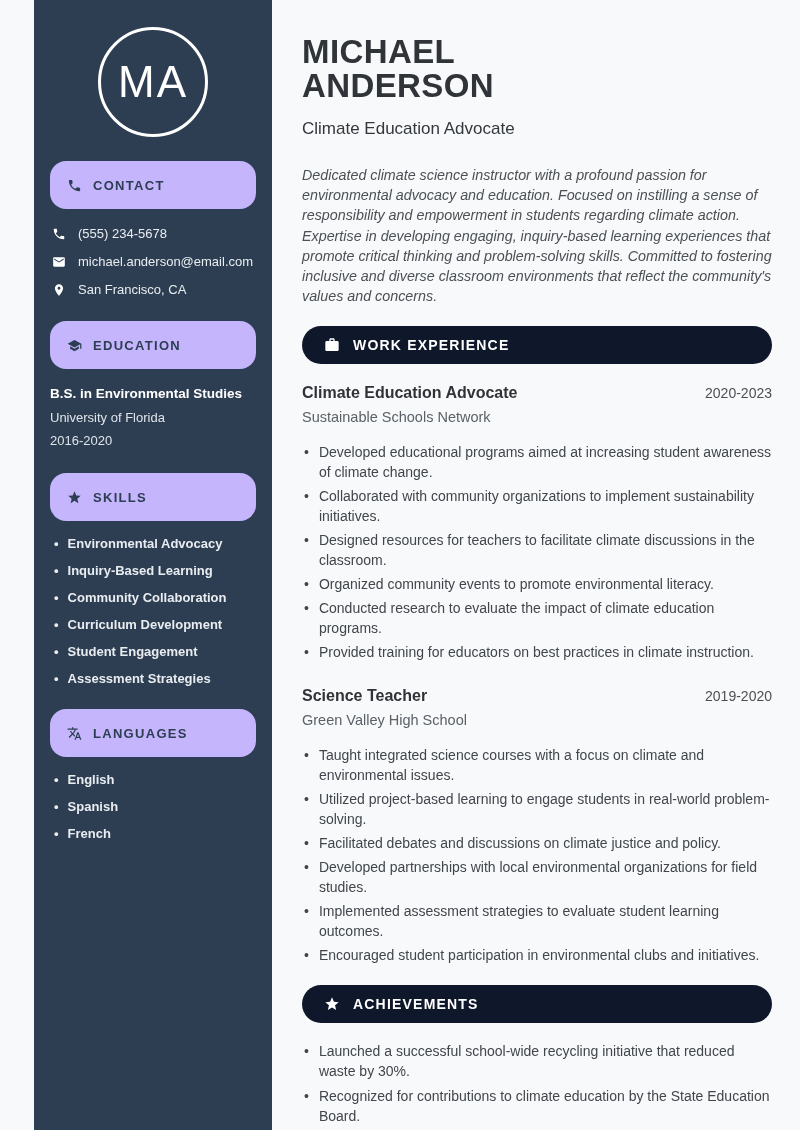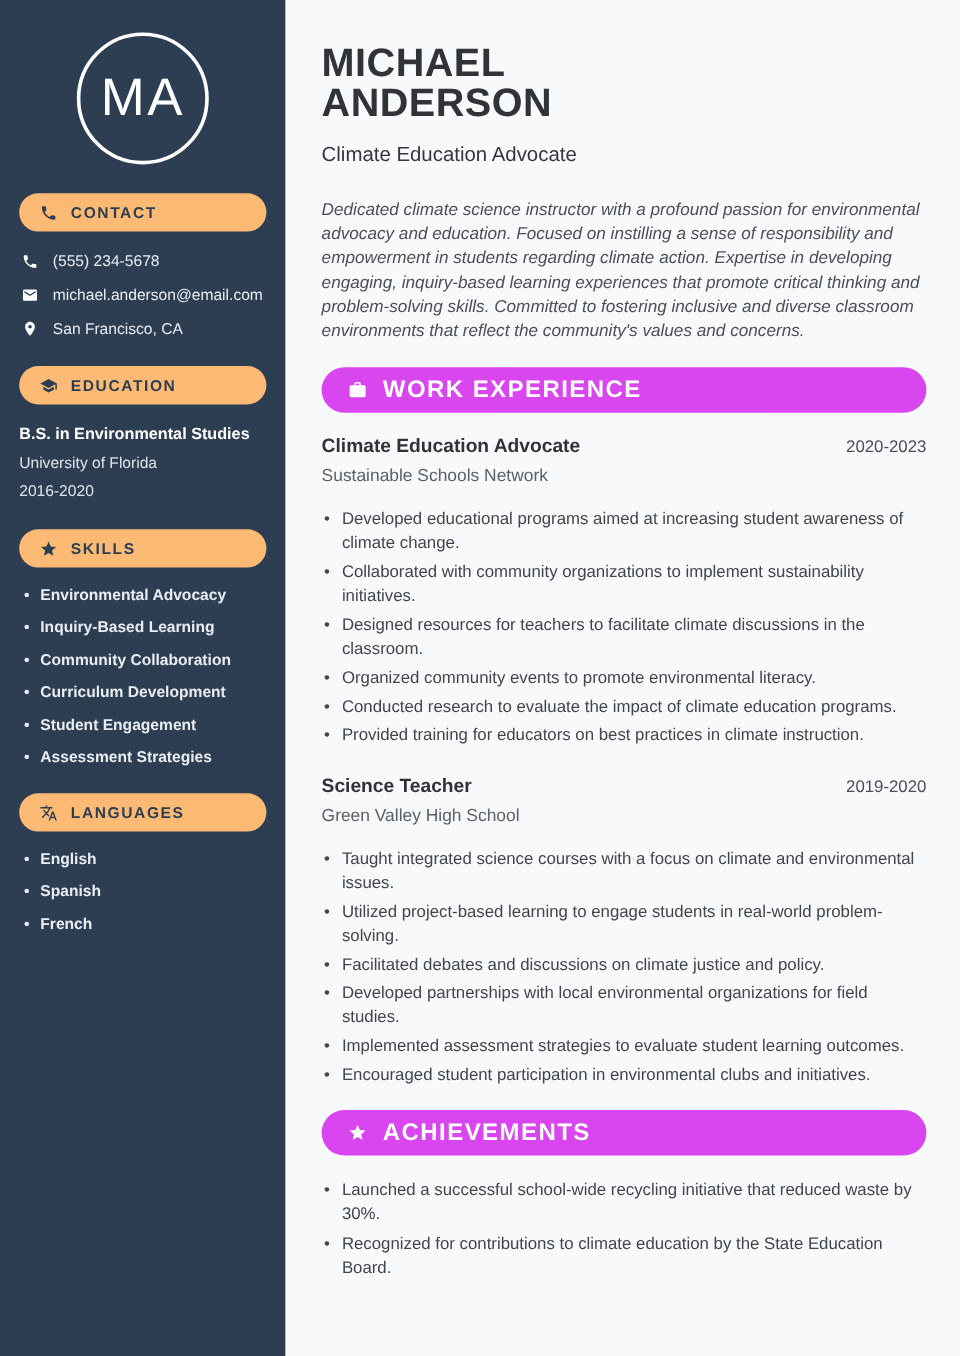--- a/index.html
+++ b/index.html
@@ -2,37 +2,37 @@
 <html><head>
 <meta charset="utf-8">
 <style>
   * { box-sizing: border-box; }
   html, body { margin: 0; padding: 0; }
   body {
     width: 800px; height: 1130px; overflow: hidden;
     font-family: "Liberation Sans", sans-serif;
     background: #f8f9fa;
   }
-  .page { display: flex; width: 800px; height: 1130px; }
+  .page { display: flex; width: 800px; height: 1130px; padding-left: 34px; }
 
   
   .sidebar {
     width: 238px; flex-shrink: 0;
     background: #2d3e52; color: #fff;
     padding-top: 27px;
   }
   .avatar {
     width: 110px; height: 110px; margin: 0 auto 24px;
     border: 3px solid #ffffff; border-radius: 50%;
     display: flex; align-items: center; justify-content: center;
     font-size: 44px; letter-spacing: 2px; color: #ffffff;
   }
   .side-pill {
-    height: 32px; margin: 0 16px; border-radius: 16px;
-    background: #fdba74; color: #2d3e52;
+    height: 48px; margin: 0 16px; border-radius: 16px;
+    background: #c4b5fd; color: #2d3e52;
     display: flex; align-items: center; gap: 11px;
     padding-left: 17px;
     font-size: 13px; font-weight: 700; letter-spacing: 1.3px;
   }
   .side-pill svg { width: 15px; height: 15px; flex-shrink: 0; }
   .contact-list { margin: 17px 10px 24px 18px; }
   .contact-row {
     display: flex; align-items: center; gap: 12px;
     margin-bottom: 13px; font-size: 13px; color: #e9edf1;
   }
@@ -47,24 +47,24 @@
   
   .main { flex: 1; padding: 35px 28px 0 30px; background: #f8f9fa; }
   .name {
     font-size: 33px; line-height: 34px; font-weight: 700;
     color: #303438; letter-spacing: 0.4px;
   }
   .subtitle { margin-top: 16px; font-size: 17px; color: #33383d; }
   .summary { margin-top: 26px; font-size: 14.3px; line-height: 20.2px; color: #4b5055; font-style: italic; }
   .section-pill {
     margin-top: 20px; height: 38px; border-radius: 19px;
-    background: #d946ef; color: #ffffff;
+    background: #0f172a; color: #ffffff;
     display: flex; align-items: center; gap: 13px;
     padding-left: 22px;
-    font-size: 20px; font-weight: 700; letter-spacing: 1.2px;
+    font-size: 14px; font-weight: 700; letter-spacing: 1.2px;
   }
   .section-pill svg { width: 16px; height: 16px; flex-shrink: 0; }
   .job-header { display: flex; justify-content: space-between; align-items: baseline; margin-top: 20px; }
   .job2 .job-header { margin-top: 25px; }
   .job-title { font-size: 16px; font-weight: 700; color: #2f3337; }
   .job-dates { font-size: 14px; color: #4b5055; }
   .job-company { margin-top: 7px; font-size: 14.5px; color: #5a6167; }
   .bullet-list { list-style: none; padding: 0; margin: 17px 0 0; }
   .bullet-list li {
     display: flex; font-size: 14px; line-height: 20px;

